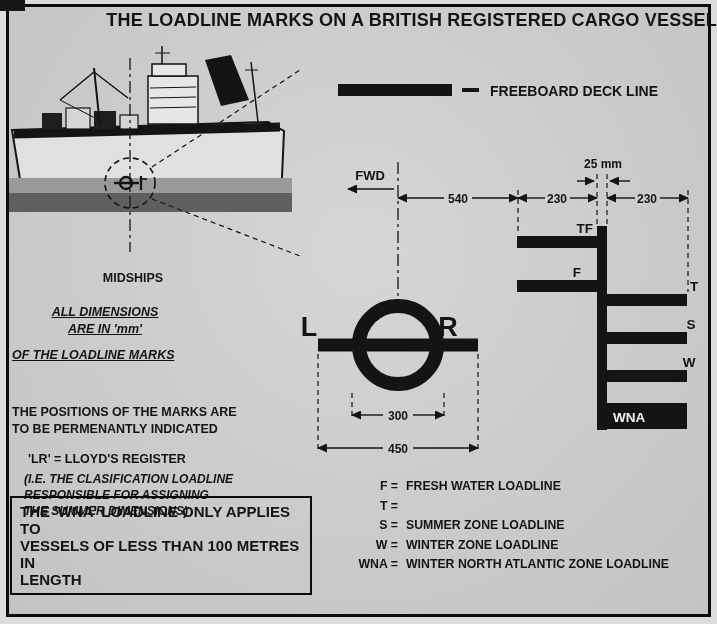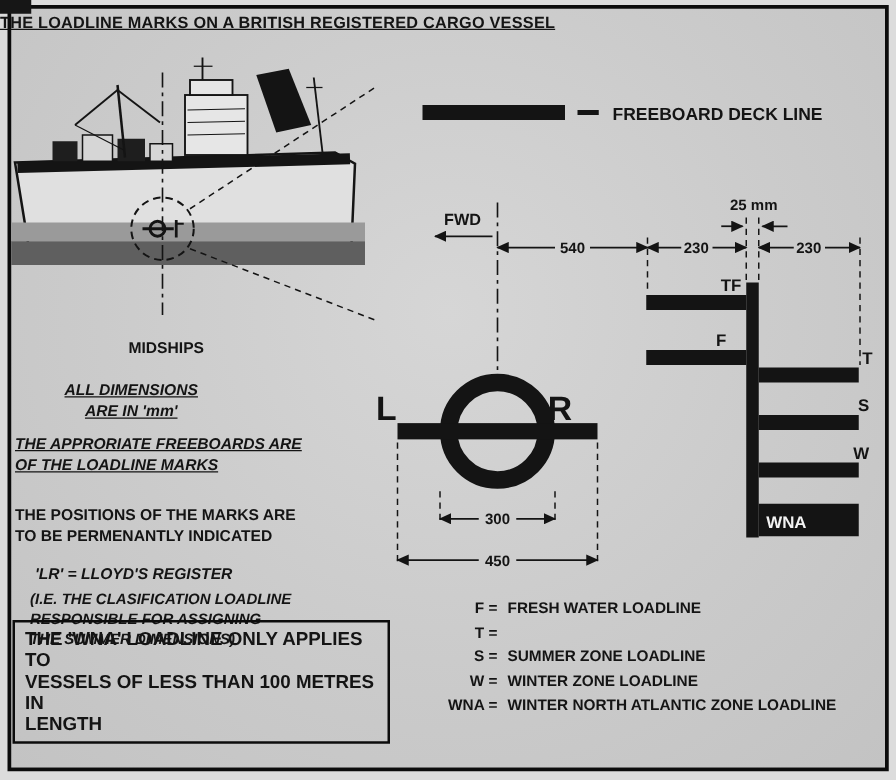--- a/index.html
+++ b/index.html
@@ -12,22 +12,22 @@
     overflow:hidden;
   }
   .frame {
     position:absolute; left:6px; top:4px; width:705px; height:613px;
     border:3px solid #0c0c0c;
     background:radial-gradient(circle at 50% 40%, #d6d6d6 0%, #cbcbcb 55%, #c3c3c3 100%);
   }
   .smudge { position:absolute; left:0; top:0; width:25px; height:11px; background:#161616; }
   .title {
     position:absolute; left:0; right:0; top:10px;
-    text-align:left; font-weight:bold; font-size:13px;
-    text-decoration:underline; letter-spacing:.2px;
+    text-align:right; font-weight:bold; font-size:18px;
+    letter-spacing:.2px;
   }
   svg.canvas { position:absolute; left:0; top:0; width:717px; height:624px; }
   svg text { font-family:"Liberation Sans", sans-serif; font-weight:bold; fill:#141414; }
   svg text.white { fill:#f2f2f2; }
   .cl   { stroke:#141414; stroke-width:1.3; stroke-dasharray:12 4 3 4; fill:none; }
   .dash { stroke:#141414; stroke-width:1.2; stroke-dasharray:5 4; fill:none; }
   .dim  { stroke:#141414; stroke-width:1.4; fill:none; }
   .thin { stroke:#141414; stroke-width:1; fill:none; }
   .note { position:absolute; font-weight:bold; font-size:12.5px; line-height:16.5px; }
   .italic { font-style:italic; }
@@ -178,30 +178,29 @@
 </svg>
 
 <div class="title">THE LOADLINE MARKS ON A BRITISH REGISTERED CARGO VESSEL</div>
 
 <div class="note italic ul center" style="left:30px; top:304px; width:150px;">
   <div>ALL DIMENSIONS</div>
   <div>ARE IN 'mm'</div>
 </div>
 
 <div class="note italic ul" style="left:12px; top:347px; width:238px;">
-  <div>THE APPRORIATE FREEBOARDS ARE</div>
   <div>OF THE LOADLINE MARKS</div>
 </div>
 
 <div class="note" style="left:12px; top:404px; width:244px;">
   <div>THE POSITIONS OF THE MARKS ARE</div>
   <div>TO BE PERMENANTLY INDICATED</div>
 </div>
 
-<div class="note" style="left:28px; top:451px;font-style:italic;">'LR' = LLOYD'S REGISTER</div>
+<div class="note" style="left:28px; top:451px;">'LR' = LLOYD'S REGISTER</div>
 
 <div class="note italic" style="left:24px; top:471px; width:220px; font-size:12px; line-height:16px;">
   <div>(I.E. THE CLASIFICATION LOADLINE</div>
   <div>RESPONSIBLE FOR ASSIGNING</div>
   <div>THE SUMMER DIMENSIONS)</div>
 </div>
 
 <div class="wna-box">
   <div>THE 'WNA' LOADLINE ONLY APPLIES TO</div>
   <div>VESSELS OF LESS THAN 100 METRES IN</div>

